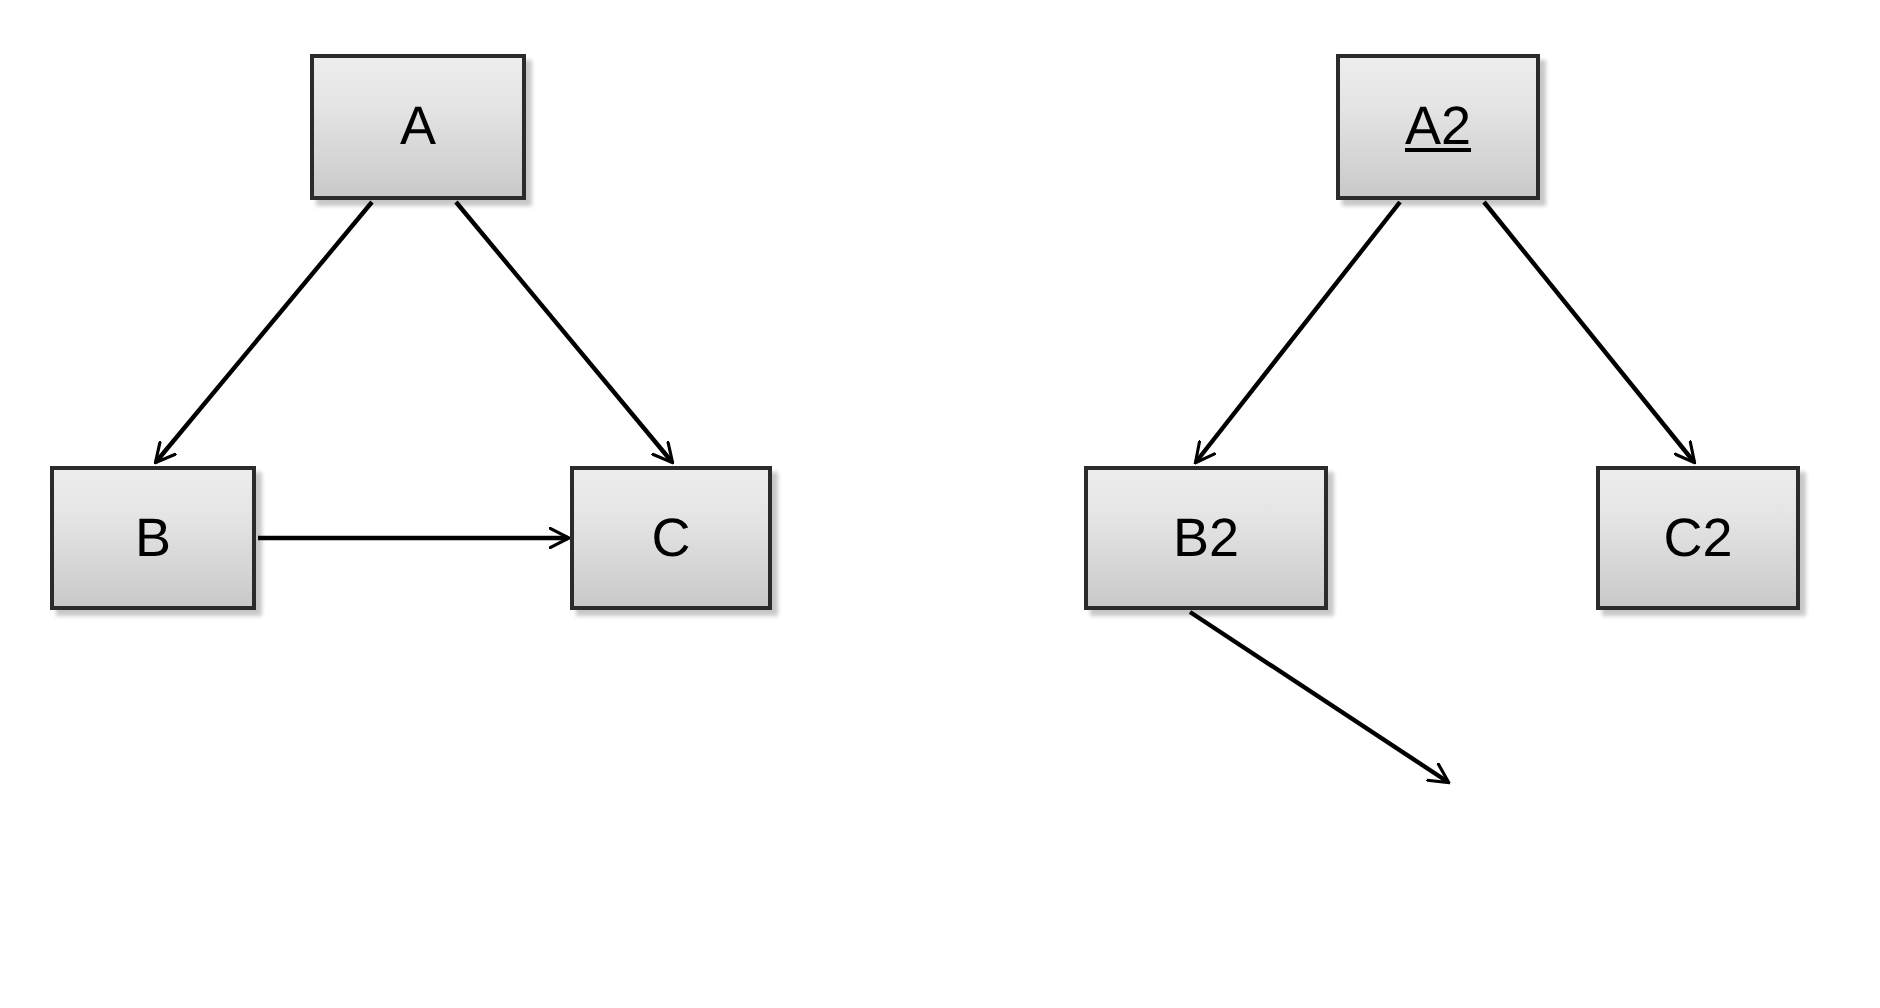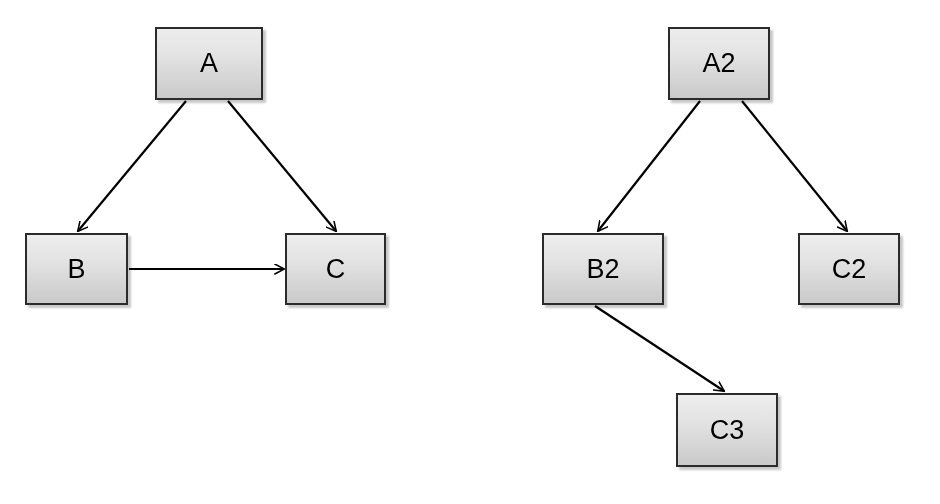--- a/index.html
+++ b/index.html
@@ -67,26 +67,23 @@
 
   <div class="node" style="left: 155px; top: 27px; width: 108px; height: 73px;">
     <span class="node-label">A</span>
   </div>
   <div class="node" style="left: 25px; top: 233px; width: 103px; height: 72px;">
     <span class="node-label">B</span>
   </div>
   <div class="node" style="left: 285px; top: 233px; width: 101px; height: 72px;">
     <span class="node-label">C</span>
   </div>
-  <div class="node" style="left: 668px; top: 27px; width: 102px; height: 73px;">
+  <div class="node" style="left: 668px; top: 27px; width: 102px; height: 73px; text-decoration: underline;">
     <span class="node-label">A2</span>
   </div>
   <div class="node" style="left: 542px; top: 233px; width: 122px; height: 72px;">
     <span class="node-label">B2</span>
   </div>
   <div class="node" style="left: 798px; top: 233px; width: 102px; height: 72px;">
     <span class="node-label">C2</span>
   </div>
-  <div class="node" style="left: 676px; top: 393px; width: 102px; height: 74px;">
-    <span class="node-label">C3</span>
-  </div>
 
 </div>
 
 </body></html>

